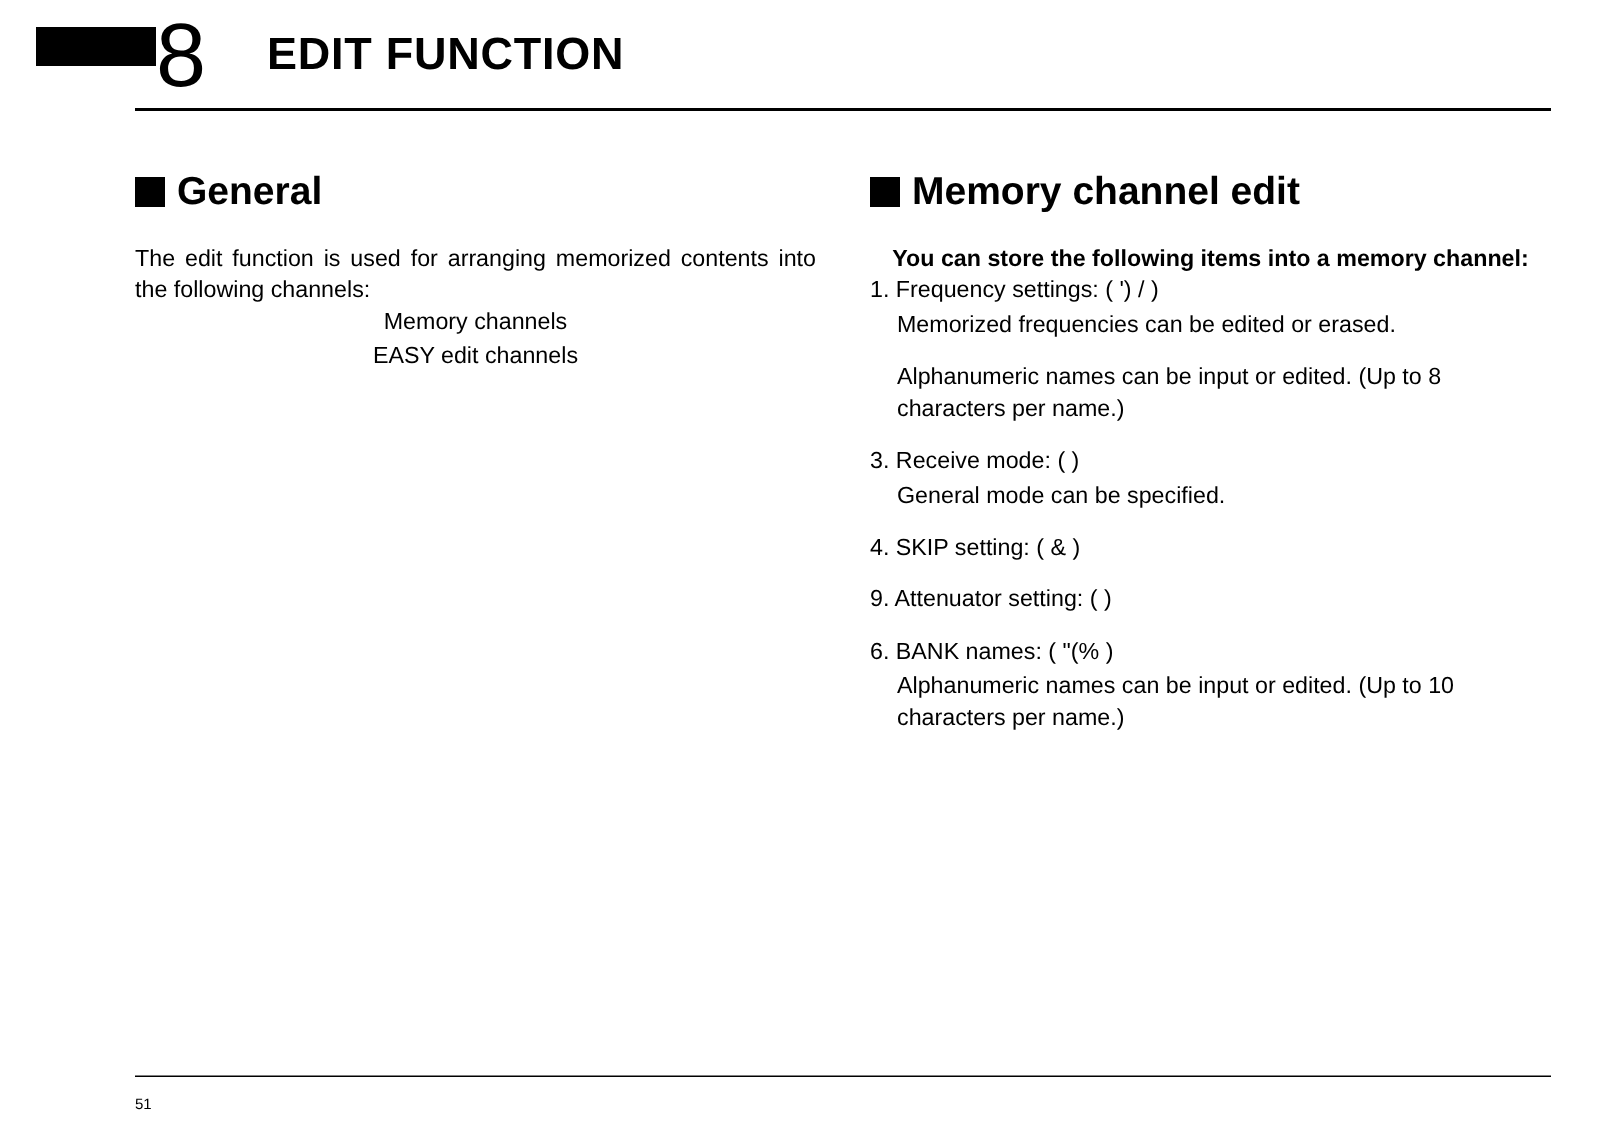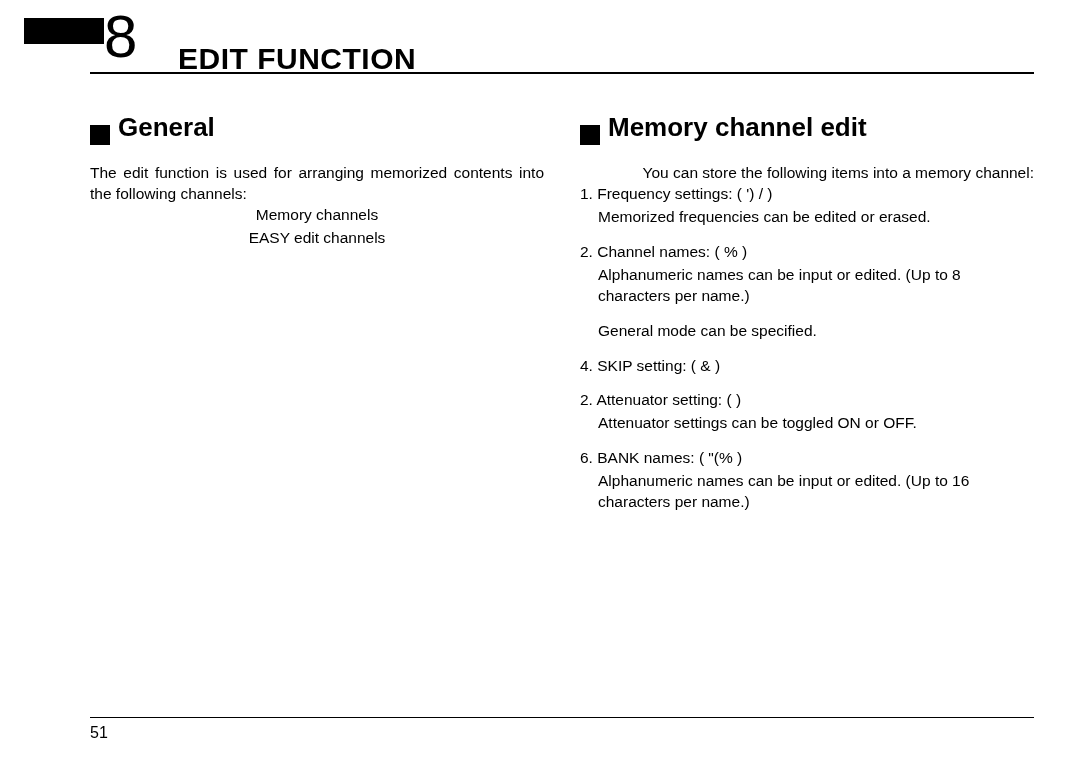--- a/index.html
+++ b/index.html
@@ -1,32 +1,32 @@
 <!DOCTYPE html>
 <html><head>
 <meta charset="utf-8">
 <style>
   * { box-sizing: border-box; margin: 0; padding: 0; }
   html, body { width: 1080px; height: 762px; background: #fff; font-family: Arial, Helvetica, sans-serif; color: #000; }
   .page { position: relative; width: 1080px; height: 762px; padding: 16px 46px 0 0; }
   .top-bar { position: absolute; left: 24px; top: 18px; width: 80px; height: 26px; background: #000; }
   .chapter-num { position: absolute; left: 104px; top: 2px; font-size: 60px; font-weight: 400; font-family: Arial, Helvetica, sans-serif; letter-spacing: -2px; }
-  .chapter-title { position: absolute; left: 178px; top: 42px; font-size: 30px; font-weight: bold; letter-spacing: 0.5px; }
+  .chapter-title { position: absolute; left: 178px; top: 20px; font-size: 30px; font-weight: bold; letter-spacing: 0.5px; }
   .rule { position: absolute; left: 90px; right: 46px; top: 72px; height: 2px; background: #000; }
   .cols { position: absolute; top: 110px; left: 90px; right: 46px; bottom: 60px; display: flex; gap: 36px; }
   .col { flex: 1 1 50%; font-size: 15.5px; line-height: 1.35; }
-  .sec-head { display: flex; align-items: flex-end; gap: 8px; margin-bottom: 18px; }
+  .sec-head { display: flex; align-items: center; gap: 8px; margin-bottom: 18px; }
   .square { width: 20px; height: 20px; background: #000; display: inline-block; }
   .sec-title { font-size: 26px; font-weight: bold; }
   .para { text-align: justify; }
   .list-line { margin-bottom: 2px; text-align: center; }
   .item-block { margin-bottom: 14px; }
   .item-block .line1 { margin-bottom: 2px; }
   .item-block .line2 { padding-left: 18px; }
-  .page-num { position: absolute; left: 90px; bottom: 20px; font-size: 16px; }
+  .page-num { position: absolute; left: 90px; bottom: 20px; font-size: 10px; }
   .foot-rule { position: absolute; left: 90px; right: 46px; bottom: 44px; height: 1px; background: #000; }
 </style>
 </head>
 <body>
 
 <div class="page">
   <div class="top-bar"></div>
   <div class="chapter-num">8</div>
   <div class="chapter-title">EDIT FUNCTION</div>
   <div class="rule"></div>
@@ -42,42 +42,41 @@
         <div class="list-line">Memory channels</div>
         <div class="list-line">EASY edit channels</div>
       </div>
     </div>
 
     <div class="col">
       <div class="sec-head">
         <span class="square"></span>
         <span class="sec-title">Memory channel edit</span>
       </div>
-      <p class="para" style="text-align:right;">You can store the following items into a memory channel:</p>
+      <p class="para" style="text-align:center;font-weight:bold;">You can store the following items into a memory channel:</p>
 
       <div class="item-block">
         <div class="line1">1. Frequency settings: (     ') /            )</div>
         <div class="line2">Memorized frequencies can be edited or erased.</div>
       </div>
       <div class="item-block">
-        <div class="line1">2. Channel names: (       %               )</div>
         <div class="line2">Alphanumeric names can be input or edited. (Up to 8 characters per name.)</div>
       </div>
       <div class="item-block">
+        <div class="line1">3. Receive mode: (                 )</div>
         <div class="line2">General mode can be specified.</div>
       </div>
       <div class="item-block">
         <div class="line1">4. SKIP setting: (     &amp;            )</div>
       </div>
       <div class="item-block">
-        <div class="line1">2. Attenuator setting: (                 )</div>
-        <div class="line2">Attenuator settings can be toggled ON or OFF.</div>
+        <div class="line1">9. Attenuator setting: (                 )</div>
       </div>
       <div class="item-block">
         <div class="line1">6. BANK names: (    "(%               )</div>
-        <div class="line2">Alphanumeric names can be input or edited. (Up to 16 characters per name.)</div>
+        <div class="line2">Alphanumeric names can be input or edited. (Up to 10 characters per name.)</div>
       </div>
     </div>
   </div>
 
   <div class="foot-rule"></div>
   <div class="page-num">51</div>
 </div>
 
 </body></html>

